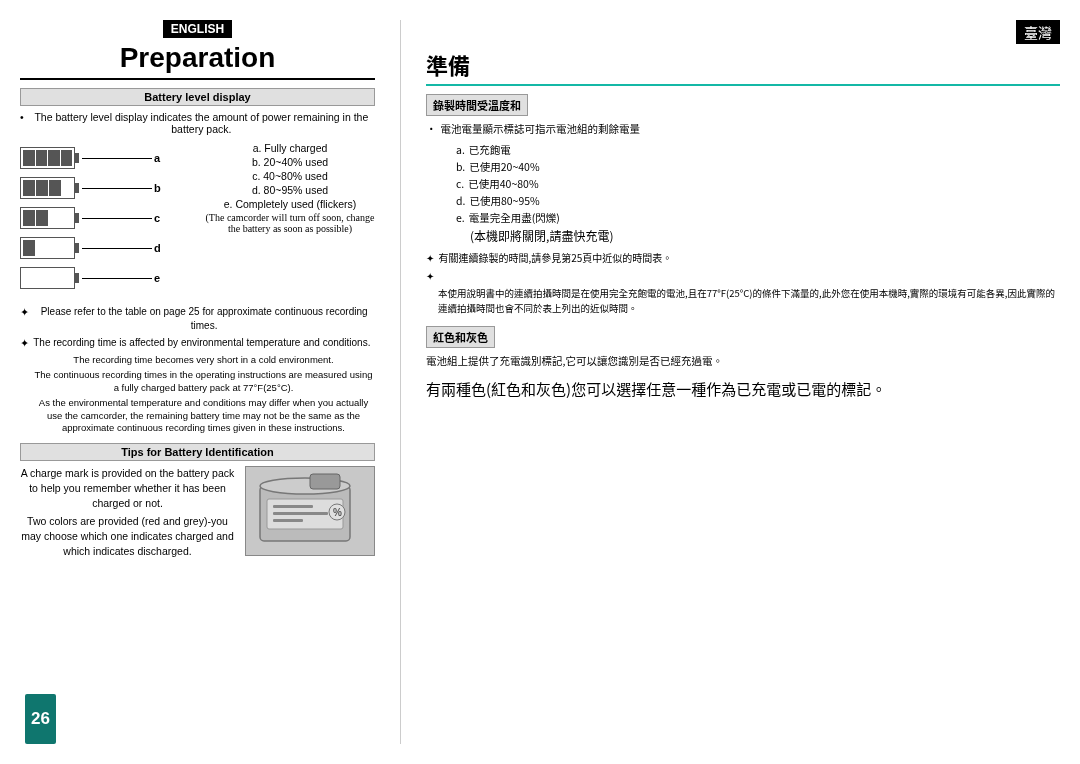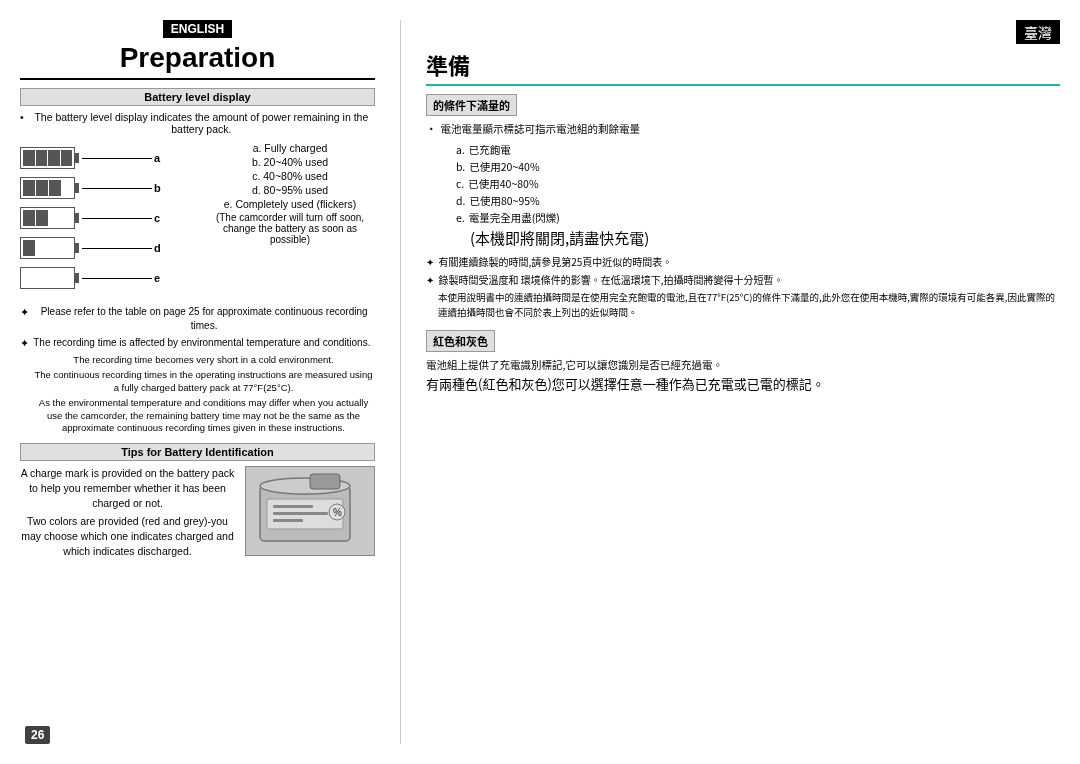--- a/index.html
+++ b/index.html
@@ -177,25 +177,25 @@
       align-items: center;
       justify-content: center;
       flex-shrink: 0;
     }
 
     
     .page-number {
       position: absolute;
       bottom: 20px;
       left: 25px;
-      background: #404040;
+      background: #0f766e;
       color: #fff;
       font-weight: bold;
-      font-size: 12px;
-      padding: 2px 6px;
+      font-size: 17px;
+      padding: 15px 6px;
       border-radius: 2px;
     }
 
     
     .taiwan-badge {
       background: #000;
       color: #fff;
       font-size: 14px;
       padding: 2px 8px;
       display: inline-block;
@@ -323,21 +323,21 @@
             <div style="position:absolute;left:134px;top:50%;transform:translateY(-50%);font-weight:bold;font-size:11px;">e</div>
           </div>
         </div>
 
         <div style="padding-left:10px;padding-top:5px;">
           <div class="list-item">a. Fully charged</div>
           <div class="list-item">b. 20~40% used</div>
           <div class="list-item">c. 40~80% used</div>
           <div class="list-item">d. 80~95% used</div>
           <div class="list-item">e. Completely used (flickers)</div>
-          <div class="list-item" style="font-size:10px;">(The camcorder will turn off soon, change the battery as soon as possible)</div>
+          <div class="list-item" style="font-size:10px;font-family:Liberation Serif, serif;">(The camcorder will turn off soon, change the battery as soon as possible)</div>
         </div>
       </div>
     </div>
 
     <div class="notes-section">
       <div class="note-item">
         <span class="note-symbol">✦</span>
         <span>Please refer to the table on page 25 for approximate continuous recording times.</span>
       </div>
       <div class="note-item">
@@ -386,21 +386,21 @@
   <div class="divider"></div>
 
   <div class="right-col cjk-text">
 
     <div style="margin-bottom:6px;">
       <span class="taiwan-badge cjk-text">臺灣</span>
       <div class="zhunbei-title cjk-text">準備</div>
     </div>
 
     <div>
-      <div class="right-section-header cjk-text">的條件下滿量的</div>
+      <div class="right-section-header cjk-text">錄製時間受溫度和</div>
       <div class="bullet-item cjk-text" style="margin-bottom:6px;">
         <span class="bullet">•</span>
         <span>電池電量顯示標誌可指示電池組的剩餘電量</span>
       </div>
 
       <div style="margin-left:30px;margin-bottom:6px;">
         <div class="right-list-item cjk-text">
           <span>a.</span>
           <span>已充飽電</span>
         </div>
@@ -413,37 +413,36 @@
           <span>已使用40~80%</span>
         </div>
         <div class="right-list-item cjk-text">
           <span>d.</span>
           <span>已使用80~95%</span>
         </div>
         <div class="right-list-item cjk-text">
           <span>e.</span>
           <span>電量完全用盡(閃爍)</span>
         </div>
-        <div style="font-size:15px;margin-left:14px;" class="cjk-text">(本機即將關閉,請盡快充電)</div>
+        <div style="font-size:12px;margin-left:14px;" class="cjk-text">(本機即將關閉,請盡快充電)</div>
       </div>
     </div>
 
     <div>
       <div class="right-diamond-note cjk-text">
         <span>✦</span>
         <span>有關連續錄製的時間,請參見第25頁中近似的時間表。</span>
       </div>
       <div class="right-diamond-note cjk-text">
         <span>✦</span>
-        <span>錄製時間受溫度和 環境條件的影響。在低溫環境下,拍攝時間將變得十分短暫。</span>
       </div>
       <div class="right-small-text cjk-text" style="margin-left:12px;font-size:9.5px;line-height:1.6;">本使用說明書中的連續拍攝時間是在使用完全充飽電的電池,且在77°F(25°C)的條件下滿量的,此外您在使用本機時,實際的環境有可能各異,因此實際的連續拍攝時間也會不同於表上列出的近似時間。</div>
     </div>
 
     <div class="battery-id-section">
       <div class="right-section-header cjk-text">紅色和灰色</div>
       <div style="font-size:10.5px;line-height:1.6;" class="cjk-text">電池組上提供了充電識別標記,它可以讓您識別是否已經充過電。</div>
-      <div style="font-size:13px;line-height:1.6;" class="cjk-text">有兩種色(紅色和灰色)您可以選擇任意一種作為已充電或已電的標記。</div>
+      <div style="font-size:15px;line-height:1.6;margin-top:7px;" class="cjk-text">有兩種色(紅色和灰色)您可以選擇任意一種作為已充電或已電的標記。</div>
     </div>
   </div>
 
   <div class="page-number">26</div>
 </div>
 
 </body></html>

